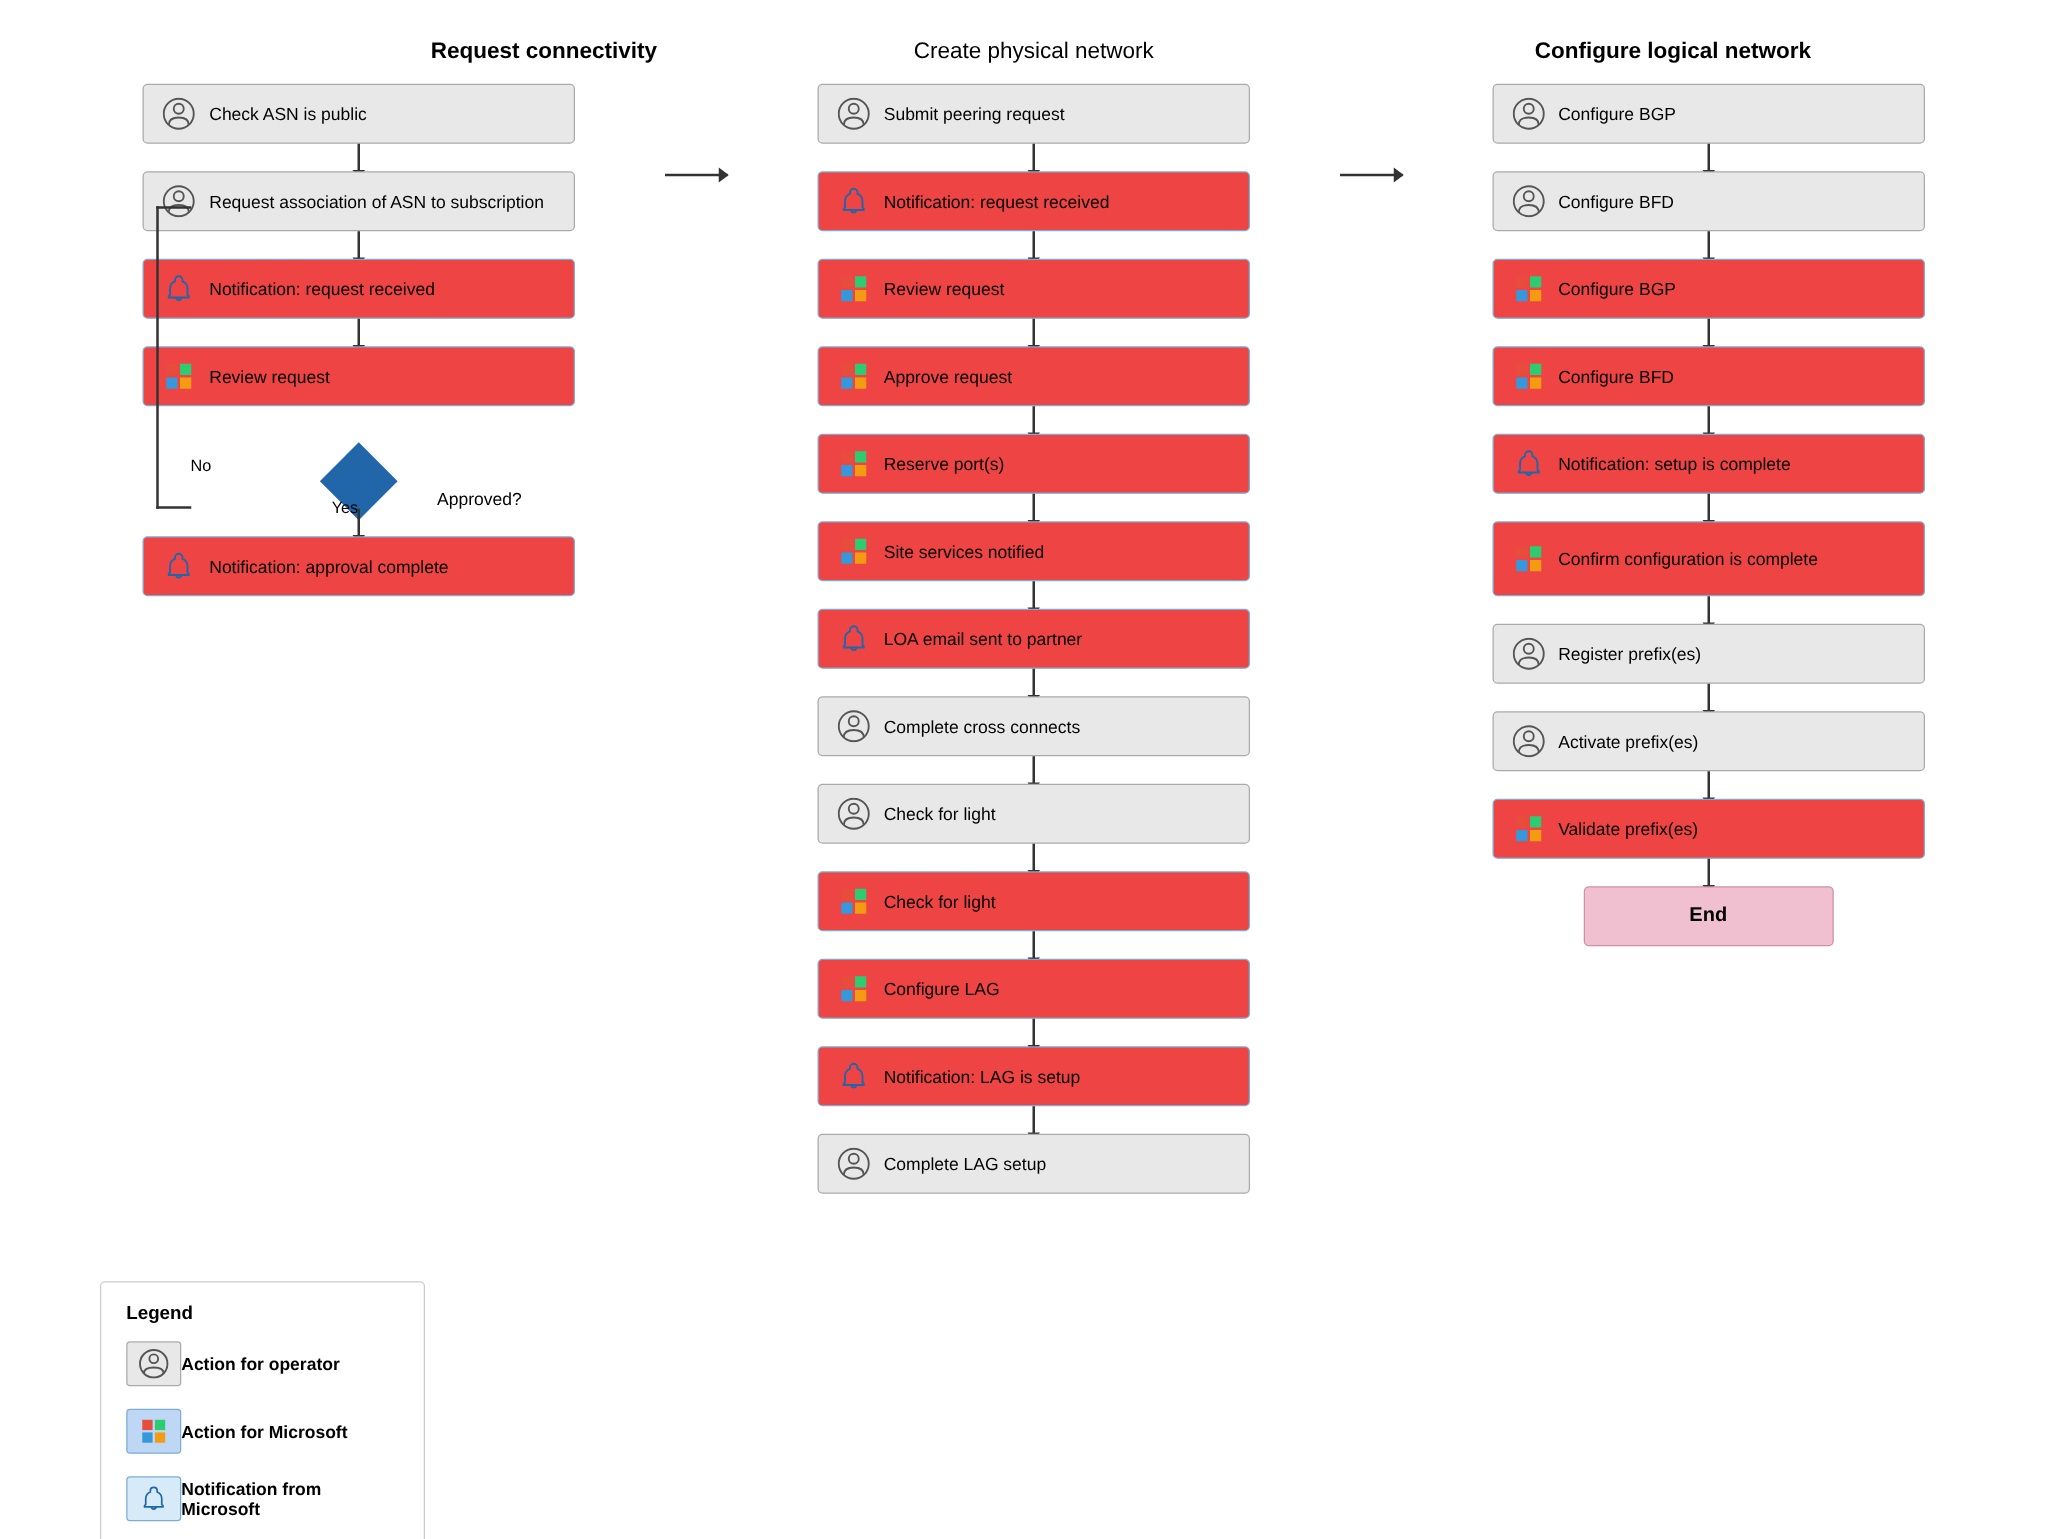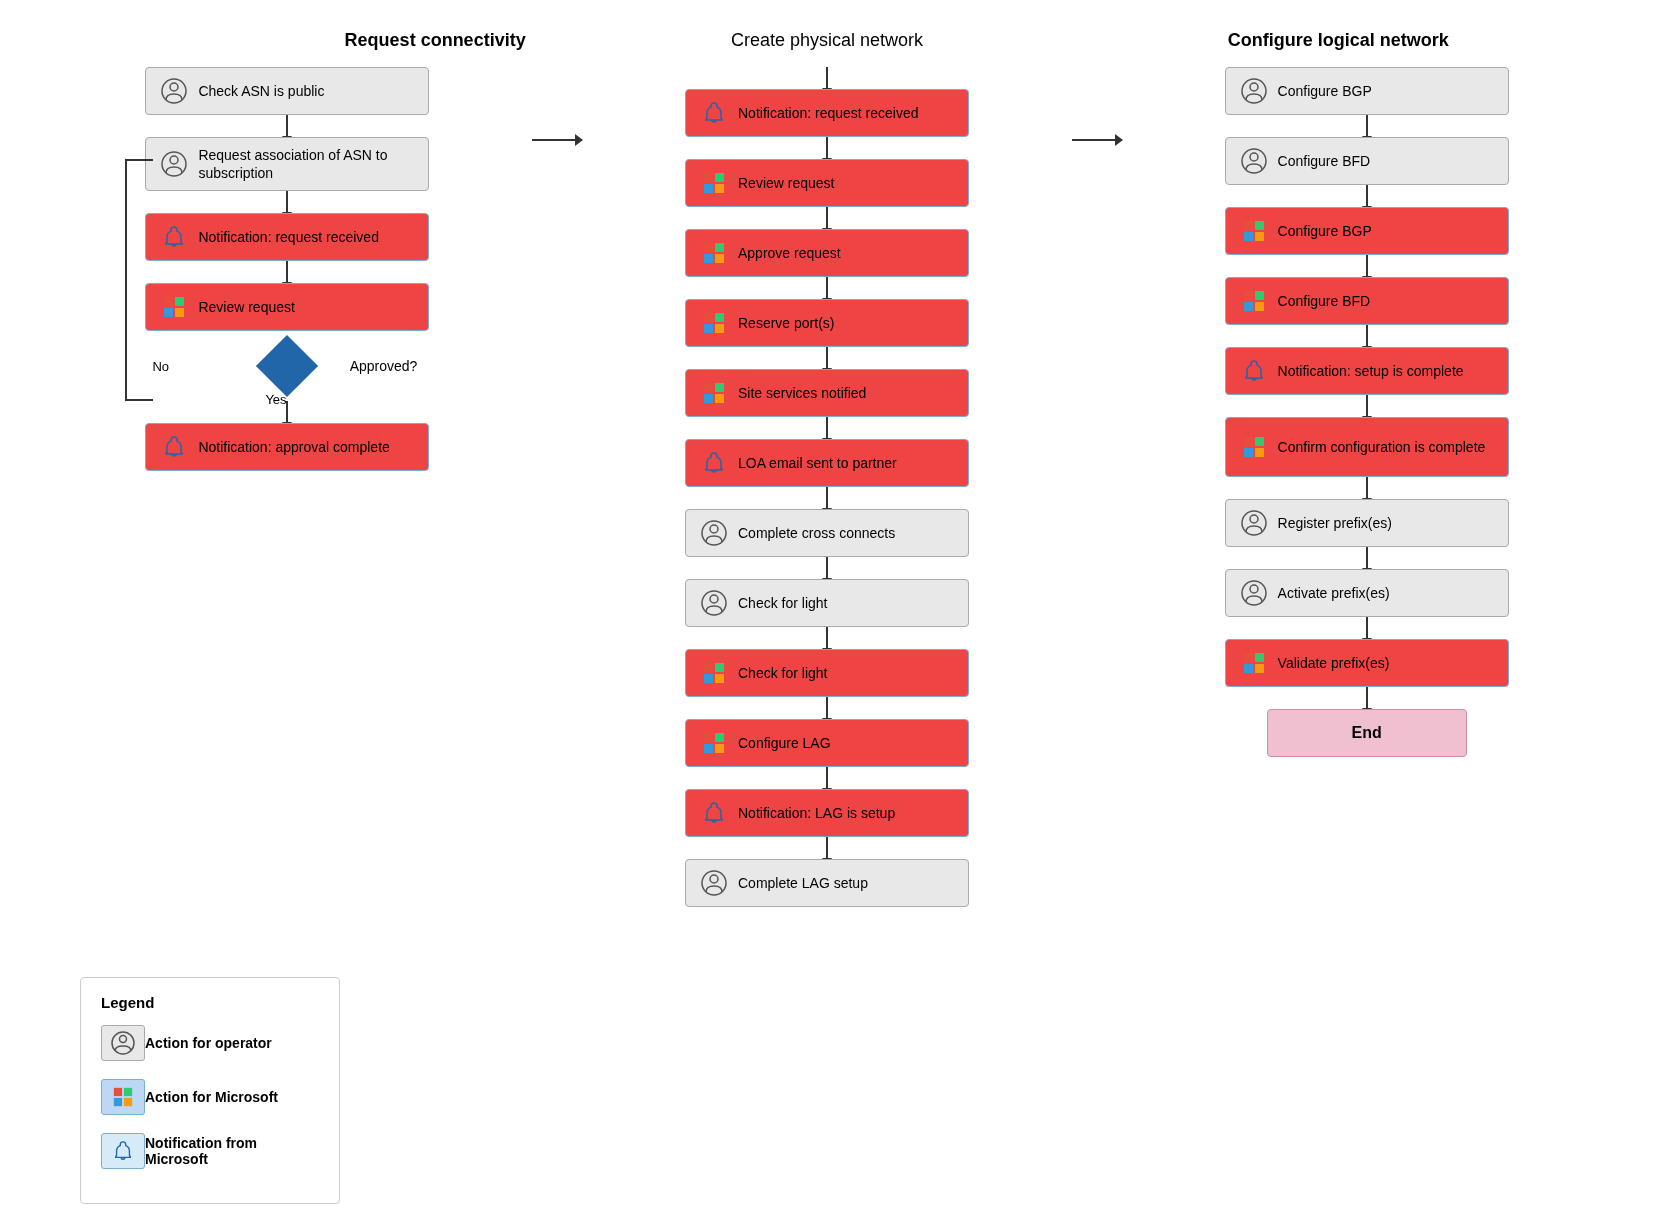--- a/index.html
+++ b/index.html
@@ -13,21 +13,21 @@
     }
     .diagram-container {
       display: flex;
       flex-direction: column;
       gap: 0;
     }
     
     .node {
       display: flex;
       align-items: center;
-      width: 284px;
+      width: 346px;
       min-height: 48px;
       border-radius: 4px;
       padding: 8px 14px;
       margin-bottom: 0;
       position: relative;
       gap: 10px;
       justify-content: space-between;
     }
     .node-text {
       flex: 1;
@@ -190,21 +190,21 @@
           <svg width="24" height="24" viewBox="0 0 24 24">
               <rect x="2" y="2" width="9" height="9" fill="#e74c3c"></rect>
               <rect x="13" y="2" width="9" height="9" fill="#2ecc71"></rect>
               <rect x="2" y="13" width="9" height="9" fill="#3498db"></rect>
               <rect x="13" y="13" width="9" height="9" fill="#f39c12"></rect>
             </svg>
         </div>
         <span class="node-text">Review request</span>
       </div>
 
-      <div style="position:relative; width:340px; height:70px; display:flex; align-items:center; justify-content:center;">
+      <div style="position:relative; width:340px; height:70px; display:flex; align-items:flex-end; justify-content:center;margin-top:12px;">
 
         <div style="position:absolute; left:8px; top:-172px; width:28px; height:242px; border-left:2px solid #333; border-top:2px solid #333; border-bottom:2px solid #333;"></div>
 
         <div style="position:absolute; left:35px; top:28px; font-size:13px;">No</div>
         <div style="width:44px; height:44px; background:#2266aa; transform:rotate(45deg);"></div>
         <div style="position:absolute; right:40px; font-size:14px; font-weight:500;">Approved?</div>
         <div style="position:absolute; left:148px; bottom:-6px; font-size:13px;">Yes</div>
       </div>
       <div class="arrow"></div>
 
@@ -220,20 +220,30 @@
     </div>
 
     <div style="width:50px; margin-top:72px; flex-shrink:0; position:relative;">
       <div style="width:50px; height:2px; background:#333; position:relative;">
         <div style="position:absolute; right:-1px; top:-5px; border-top:6px solid transparent; border-bottom:6px solid transparent; border-left:8px solid #333;"></div>
       </div>
     </div>
 
     <div style="width:420px; display:flex; flex-direction:column; align-items:center;">
 
+      <div class="node node-operator">
+        <div class="icon-operator">
+          <svg width="26" height="26" viewBox="0 0 26 26">
+              <circle cx="13" cy="13" r="12" fill="none" stroke="#555" stroke-width="1.5"></circle>
+              <circle cx="13" cy="9" r="4" fill="none" stroke="#555" stroke-width="1.5"></circle>
+              <path d="M5 22 Q5 16 13 16 Q21 16 21 22" fill="none" stroke="#555" stroke-width="1.5"></path>
+            </svg>
+        </div>
+        <span class="node-text">Submit peering request</span>
+      </div>
       <div class="arrow"></div>
 
       <div class="node node-notification">
         <div class="icon-notification">
           <svg width="24" height="24" viewBox="0 0 24 24">
               <path d="M12 2C10.3 2 9 3.3 9 5v1.1C6.7 7 5 9.3 5 12v5l-1 1v1h16v-1l-1-1v-5c0-2.7-1.7-5-4-5.9V5c0-1.7-1.3-3-3-3z" fill="none" stroke="#2266aa" stroke-width="1.5"></path>
               <path d="M10 19c0 1.1.9 2 2 2s2-.9 2-2" fill="none" stroke="#2266aa" stroke-width="1.5"></path>
             </svg>
         </div>
         <span class="node-text">Notification: request received</span>

